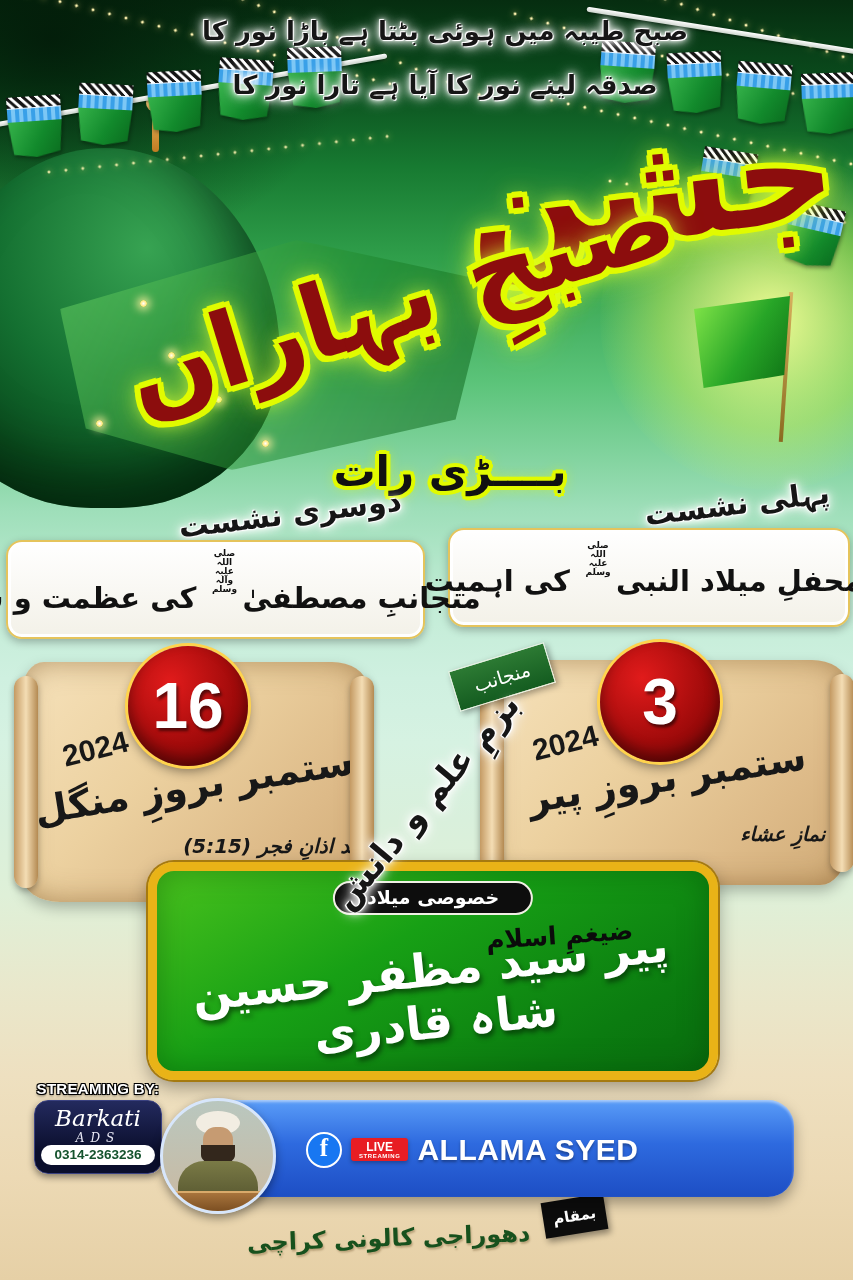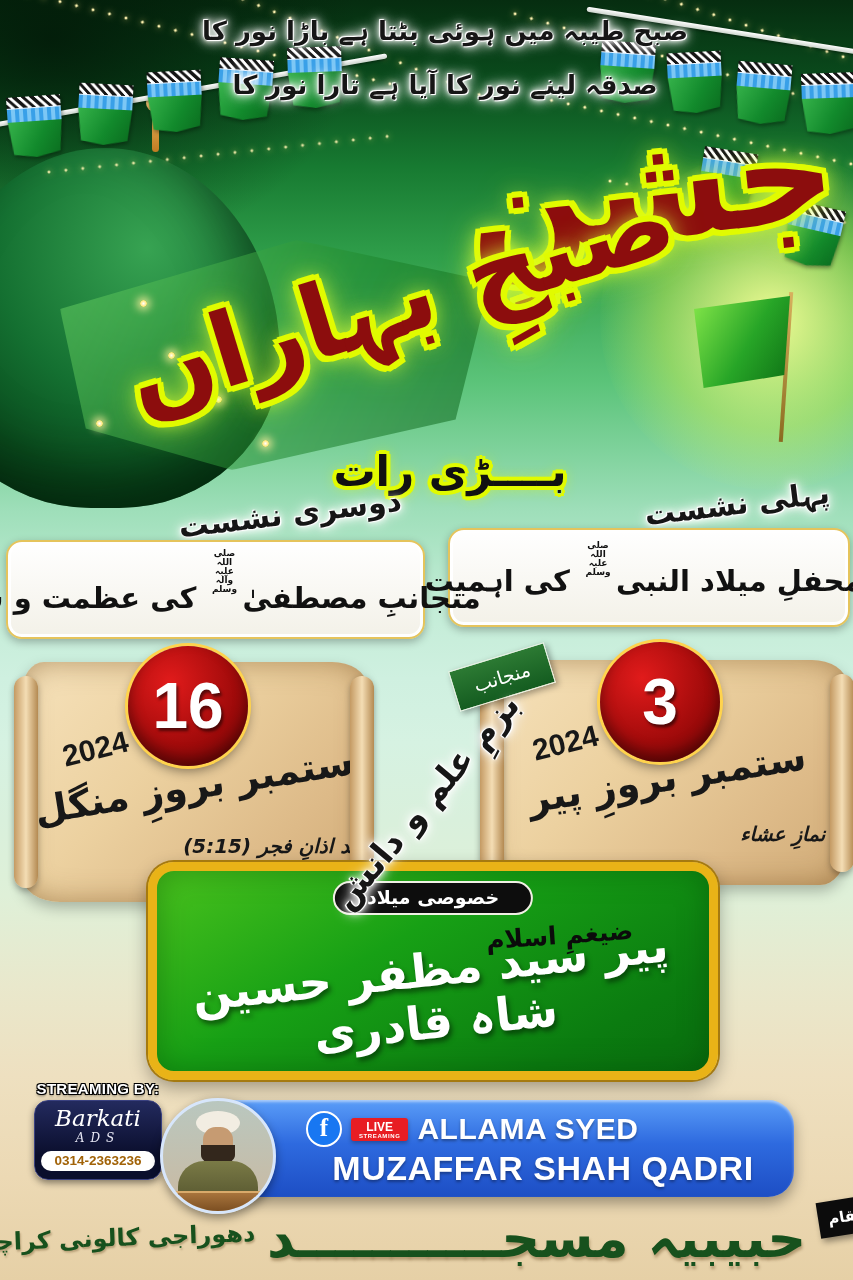--- a/index.html
+++ b/index.html
@@ -87,22 +87,22 @@
   .banner-name{position:absolute;top:58px;left:12px;right:12px;bottom:6px;display:flex;align-items:center;justify-content:center;
     color:#fff;font-size:46px;font-weight:bold;transform:rotate(-6deg);text-align:center;line-height:1.12;
     text-shadow:2px 4px 5px rgba(0,22,0,.55);}
   
   .d-head{font-family:"Liberation Sans",sans-serif;font-weight:bold;font-size:15px;color:#fff;letter-spacing:.3px;
     text-shadow:-1px -1px 0 #000,1px -1px 0 #000,-1px 1px 0 #000,1px 1px 0 #000,0 2px 3px rgba(0,0,0,.6);}
   .d-box{margin-top:3px;background:linear-gradient(#232a5e,#0a0e2c 70%);border-radius:14px;padding:6px 6px 8px;
     box-shadow:0 3px 7px rgba(0,0,0,.45);border:1px solid #3a4180;}
   .d-brand{font-family:"DejaVu Serif",serif;font-style:italic;color:#fff;font-size:23px;line-height:1;}
   .d-sub{font-family:"DejaVu Serif",serif;font-style:italic;color:#e8e8f5;font-size:12px;letter-spacing:6px;margin-top:1px;}
-  .d-phone{margin-top:6px;background:#fff;border-radius:999px;font-family:"Liberation Sans",sans-serif;
-    font-weight:bold;font-size:13.5px;color:#a16207;padding:2px 4px 3px;}
+  .d-phone{background:#fff;border-radius:999px;font-family:"Liberation Sans",sans-serif;
+    font-weight:bold;font-size:13.5px;color:#14532d;padding:2px 4px 3px;}
   
   .livebar{border-radius:26px;background:linear-gradient(180deg,#5a9df8,#2e6adf 45%,#1d4ec4);
     box-shadow:0 6px 14px rgba(0,0,0,.35), inset 0 2px 3px rgba(255,255,255,.5);}
   .lb-inner{height:100%;box-sizing:border-box;padding:10px 14px 8px 118px;display:flex;flex-direction:column;justify-content:center;}
   .lb-row1{display:flex;align-items:center;gap:9px;}
   .fb{width:36px;height:36px;border-radius:50%;background:#1877f2;border:2px solid #fff;color:#fff;
     font-family:"Liberation Serif",serif;font-weight:bold;font-size:25px;display:flex;align-items:center;justify-content:center;
     box-sizing:border-box;padding-bottom:3px;}
   .live-badge{background:#e81d23;color:#fff;text-align:center;padding:3px 8px 2px;border-radius:3px;line-height:1;
     box-shadow:0 2px 4px rgba(0,0,0,.3);}
@@ -273,30 +273,28 @@
   <div class="abs livebar" style="left:188px;top:1100px;width:606px;height:97px;z-index:5;">
     <div class="lb-inner">
       <div class="lb-row1">
         <div class="fb">f</div>
         <div class="live-badge">
           <div class="live-main">LIVE</div>
           <div class="live-sub">STREAMING</div>
         </div>
         <div class="lb-l1">ALLAMA SYED</div>
       </div>
-      <div class="lb-l2">MUZAFFAR SHAH QADRI</div>
     </div>
   </div>
   <div class="abs photo" style="left:160px;top:1098px;width:110px;height:110px;">
     <div class="turban"></div>
     <div class="face"></div>
     <div class="beard"></div>
     <div class="body"></div>
     <div class="desk"></div>
   </div>
 
   <div class="abs venue" style="left:0;top:1196px;width:853px;height:84px;z-index:4;">
     <div class="v-tag urdu">بمقام</div>
-    <div class="v-masjid urdu">حبیبیہ مسجـــــــــــد</div>
     <div class="v-city urdu">دھوراجی کالونی کراچی</div>
   </div>
 
 </div>
 
 </body></html>

